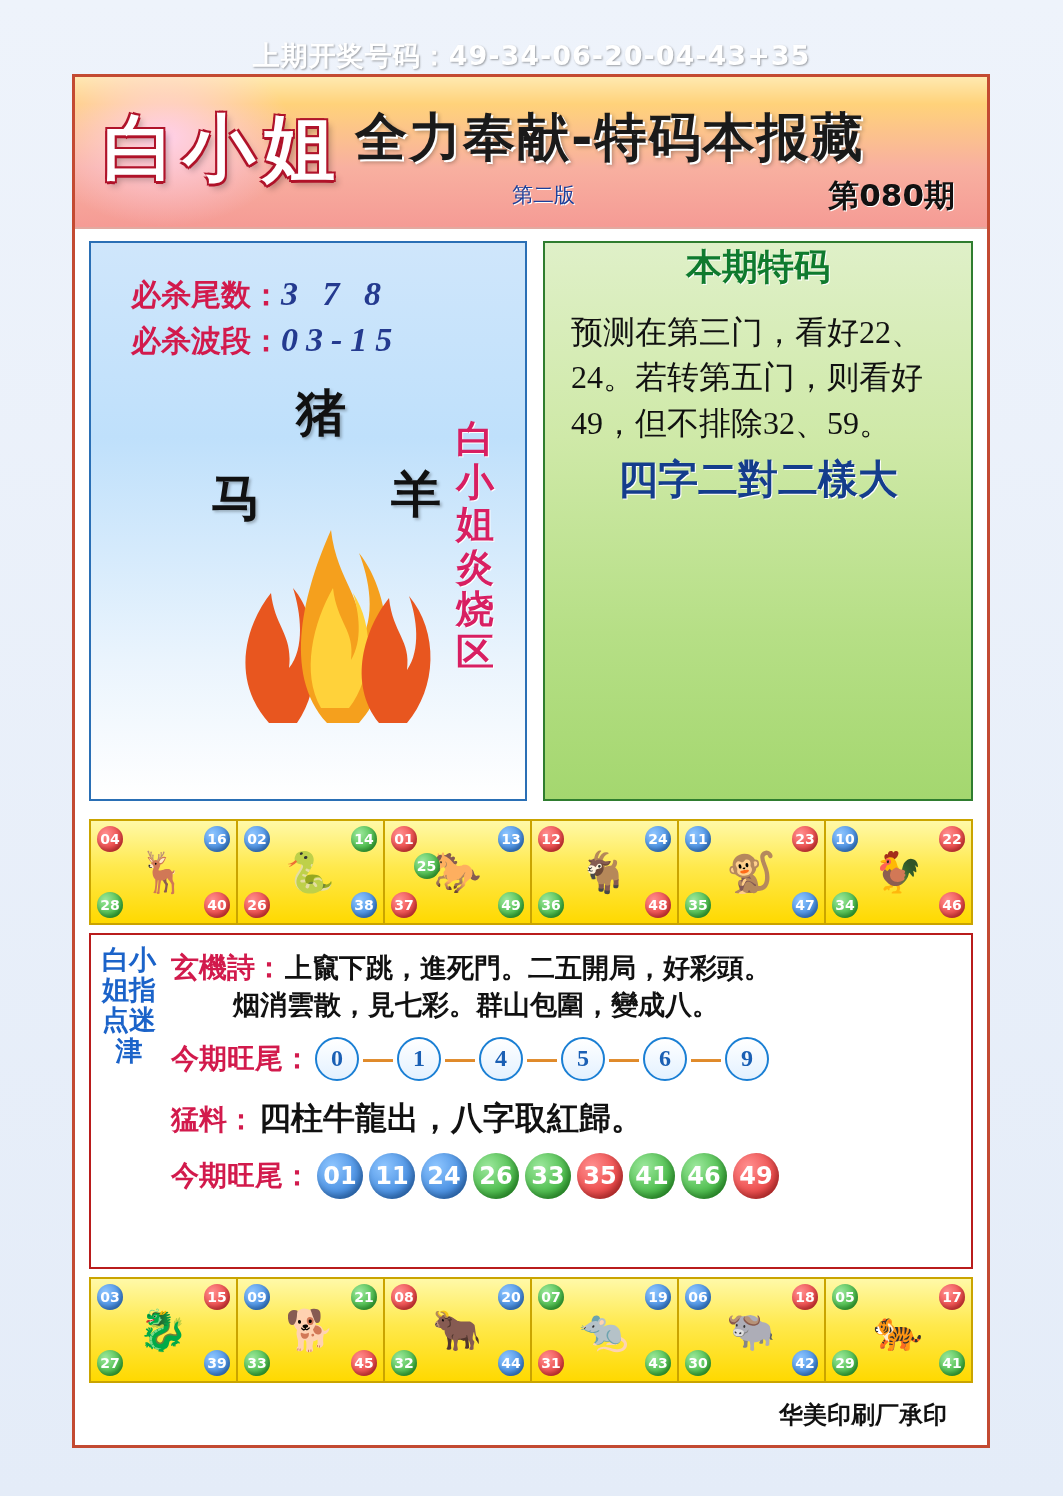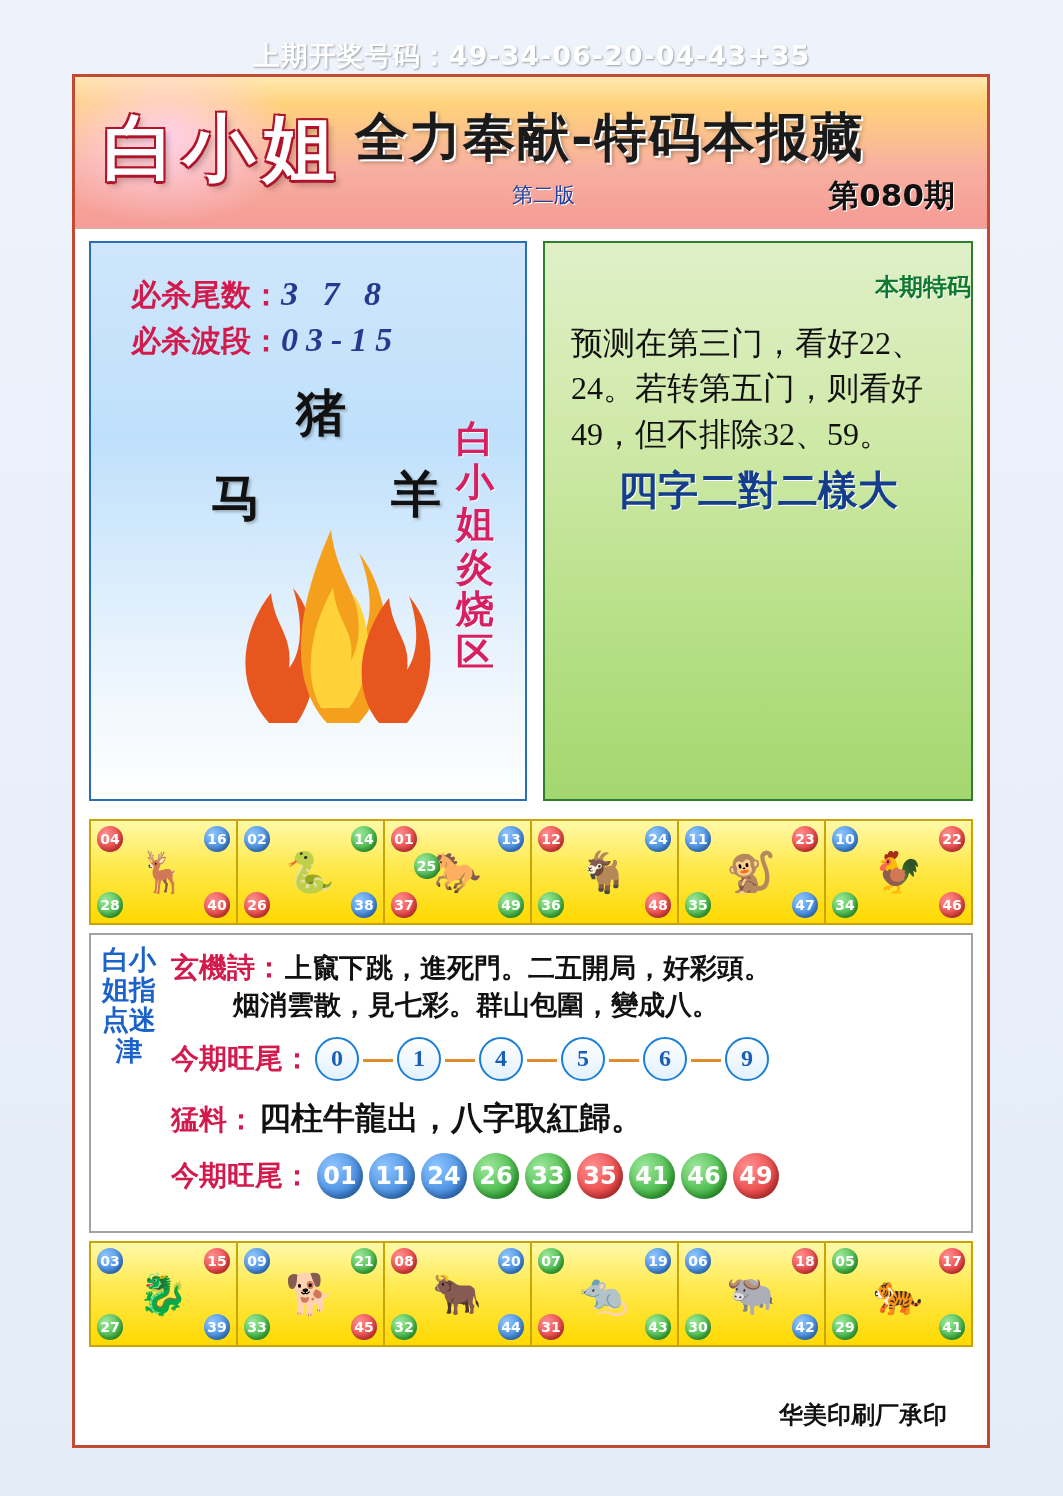--- a/index.html
+++ b/index.html
@@ -92,21 +92,21 @@
     font-size:38px;font-weight:bold;color:#d81f62;line-height:1.12;
     text-align:center;font-family:Liberation Serif, serif;
     text-shadow:1px 1px 0 #fff;
   }
   .panelR{
     position:absolute;right:14px;top:12px;width:430px;height:560px;
     background:linear-gradient(180deg,#dff0c8 0%,#cfe9a8 35%,#b6df86 70%,#a4d76f 100%);
     border:2px solid #2f7d2f;box-sizing:border-box;overflow:hidden;
   }
   .panelR .title{
-    margin-top:28px;text-align:right;font-size:24px;font-weight:bold;color:#0f7a2e;
+    text-align:center;font-size:36px;font-weight:bold;color:#0f7a2e;
     font-family:"DejaVu Sans","Liberation Sans",sans-serif;text-shadow:1px 1px 0 #ffffff;
   }
   .panelR .body{
     margin:18px 26px 0 26px;font-size:32px;line-height:1.42;color:#111;
     font-family:"Liberation Serif","DejaVu Serif",serif;
   }
   .panelR .winlab{
     margin:24px 0 0 40px;font-size:32px;font-weight:bold;color:#8a2b8a;
     font-family:"DejaVu Sans","Liberation Sans",sans-serif;text-shadow:1px 1px 0 #fff;
   }
@@ -137,22 +137,22 @@
   .b-mid{left:50%;margin-left:-44px;top:32px;}
   .r{background:radial-gradient(circle at 33% 30%,#ff8f8f,#e02020);}
   .b{background:radial-gradient(circle at 33% 30%,#8fc6ff,#1f6fd0);}
   .g{background:radial-gradient(circle at 33% 30%,#9de89d,#18a018);}
   .animal{
     position:absolute;left:50%;top:50%;transform:translate(-50%,-50%);
     font-size:40px;line-height:1;
   }
   
   .mid{
-    margin:8px 14px 0 14px;border:2px solid #a3a3a3;background:#ffffff;
-    position:relative;height:300px;box-sizing:border-box;
+    margin:8px 14px 0 14px;border:2px solid #b91c1c;background:#ffffff;
+    position:relative;height:336px;box-sizing:border-box;
   }
   .midside{
     position:absolute;left:10px;top:10px;width:56px;
     font-size:27px;font-weight:bold;color:#1b63c9;line-height:1.12;text-align:center;
     font-family:"DejaVu Sans","Liberation Sans",sans-serif;
   }
   .row{position:absolute;left:80px;right:10px;}
   .row .lab{
     font-size:28px;font-weight:bold;color:#d21a4c;
     font-family:"DejaVu Sans","Liberation Sans",sans-serif;white-space:nowrap;

